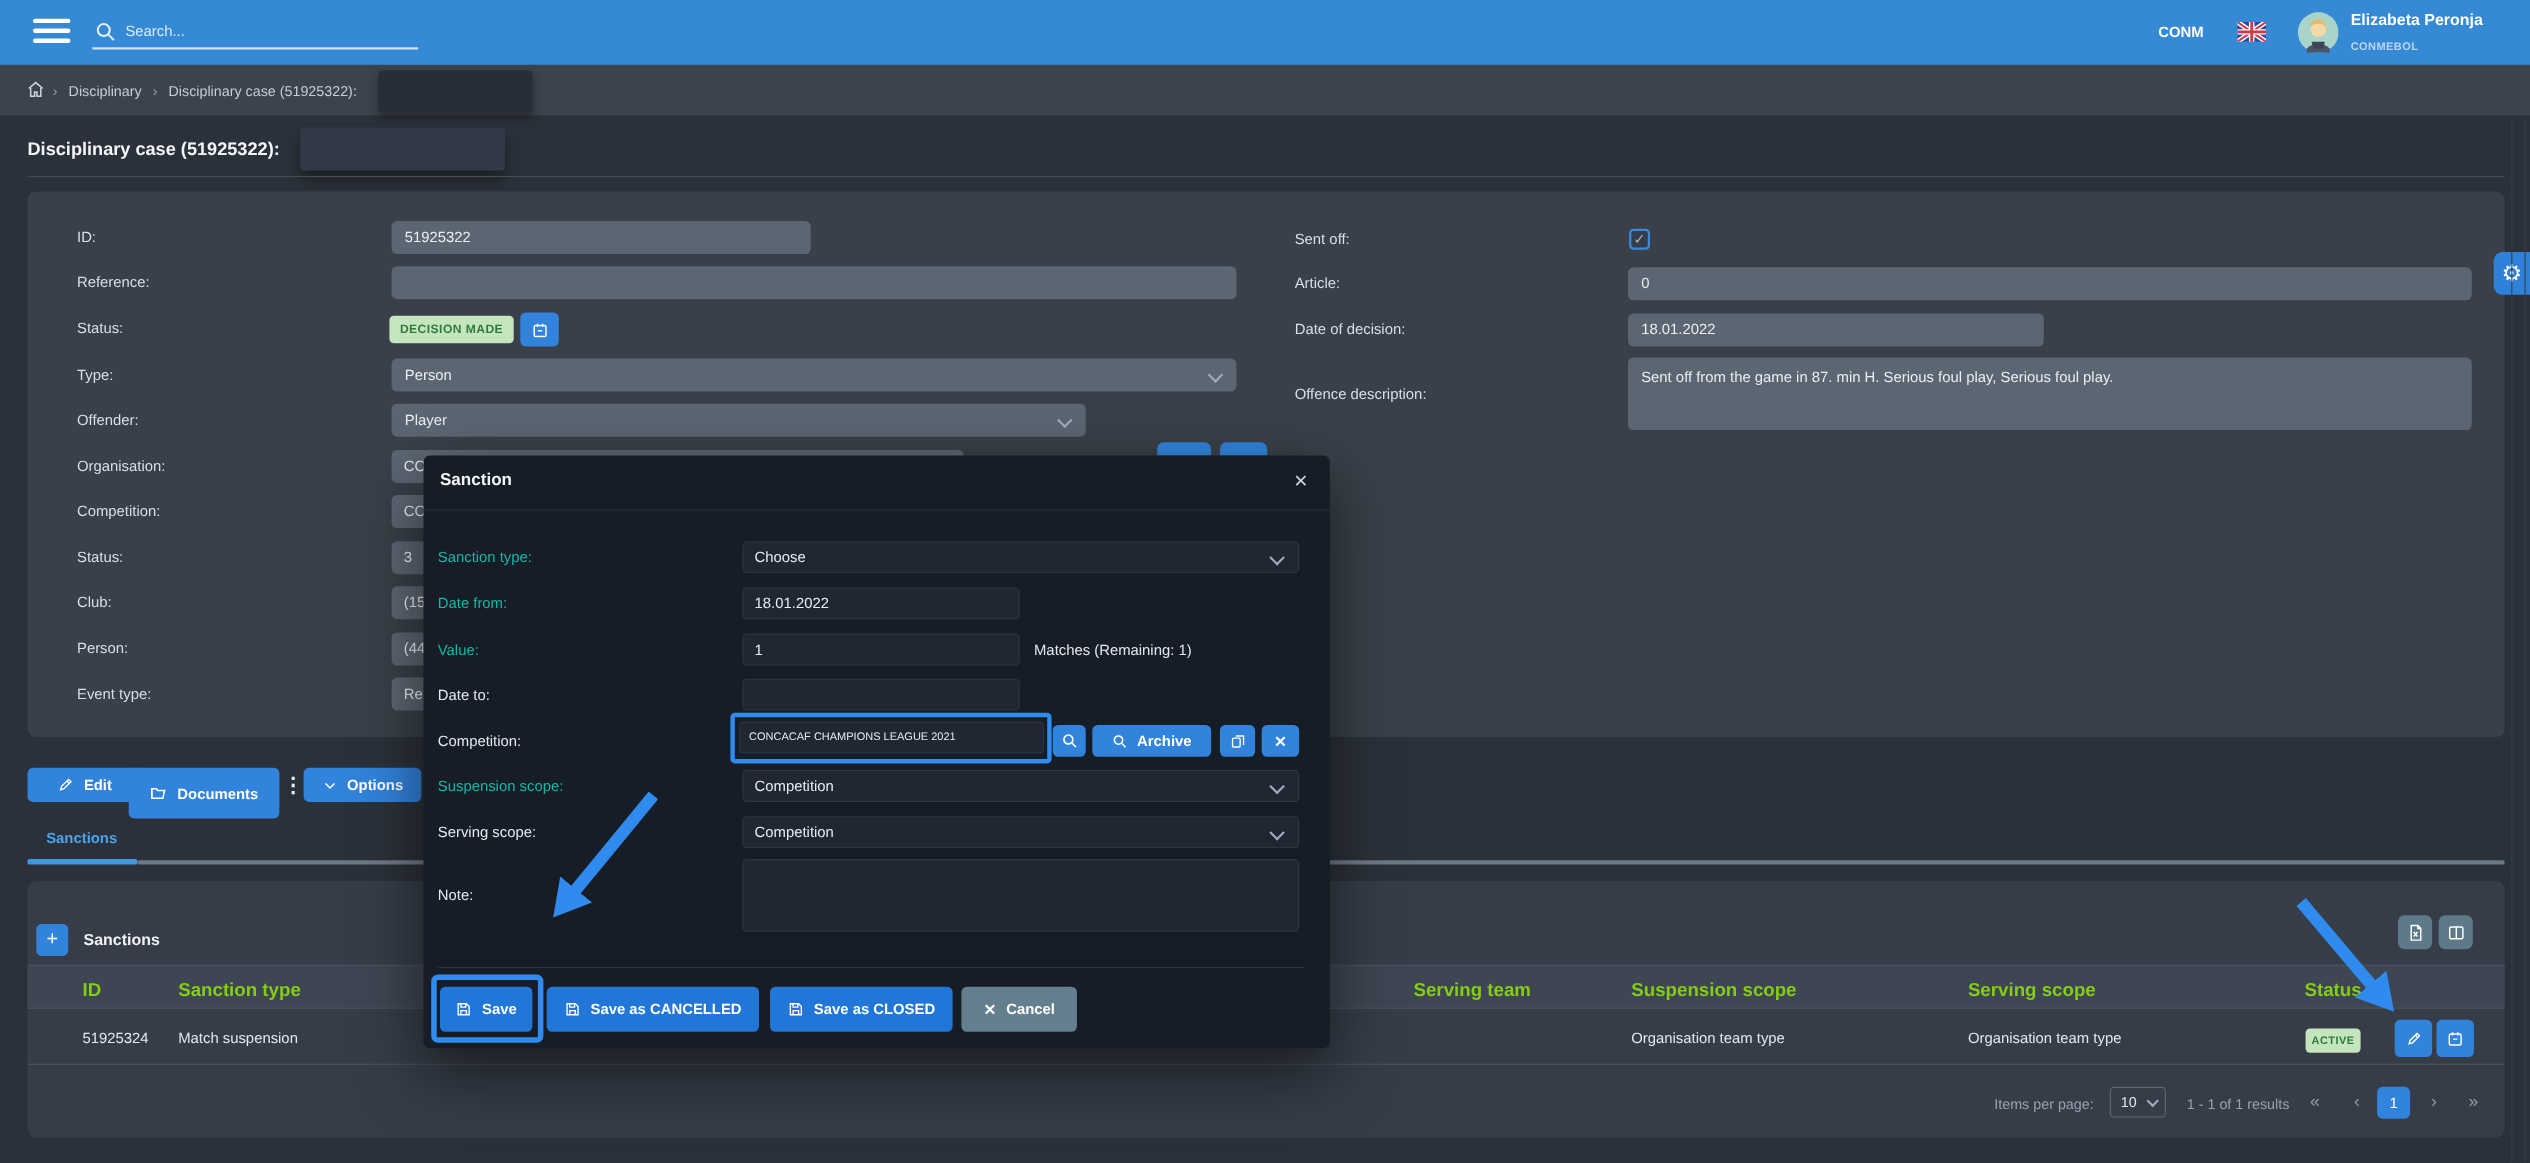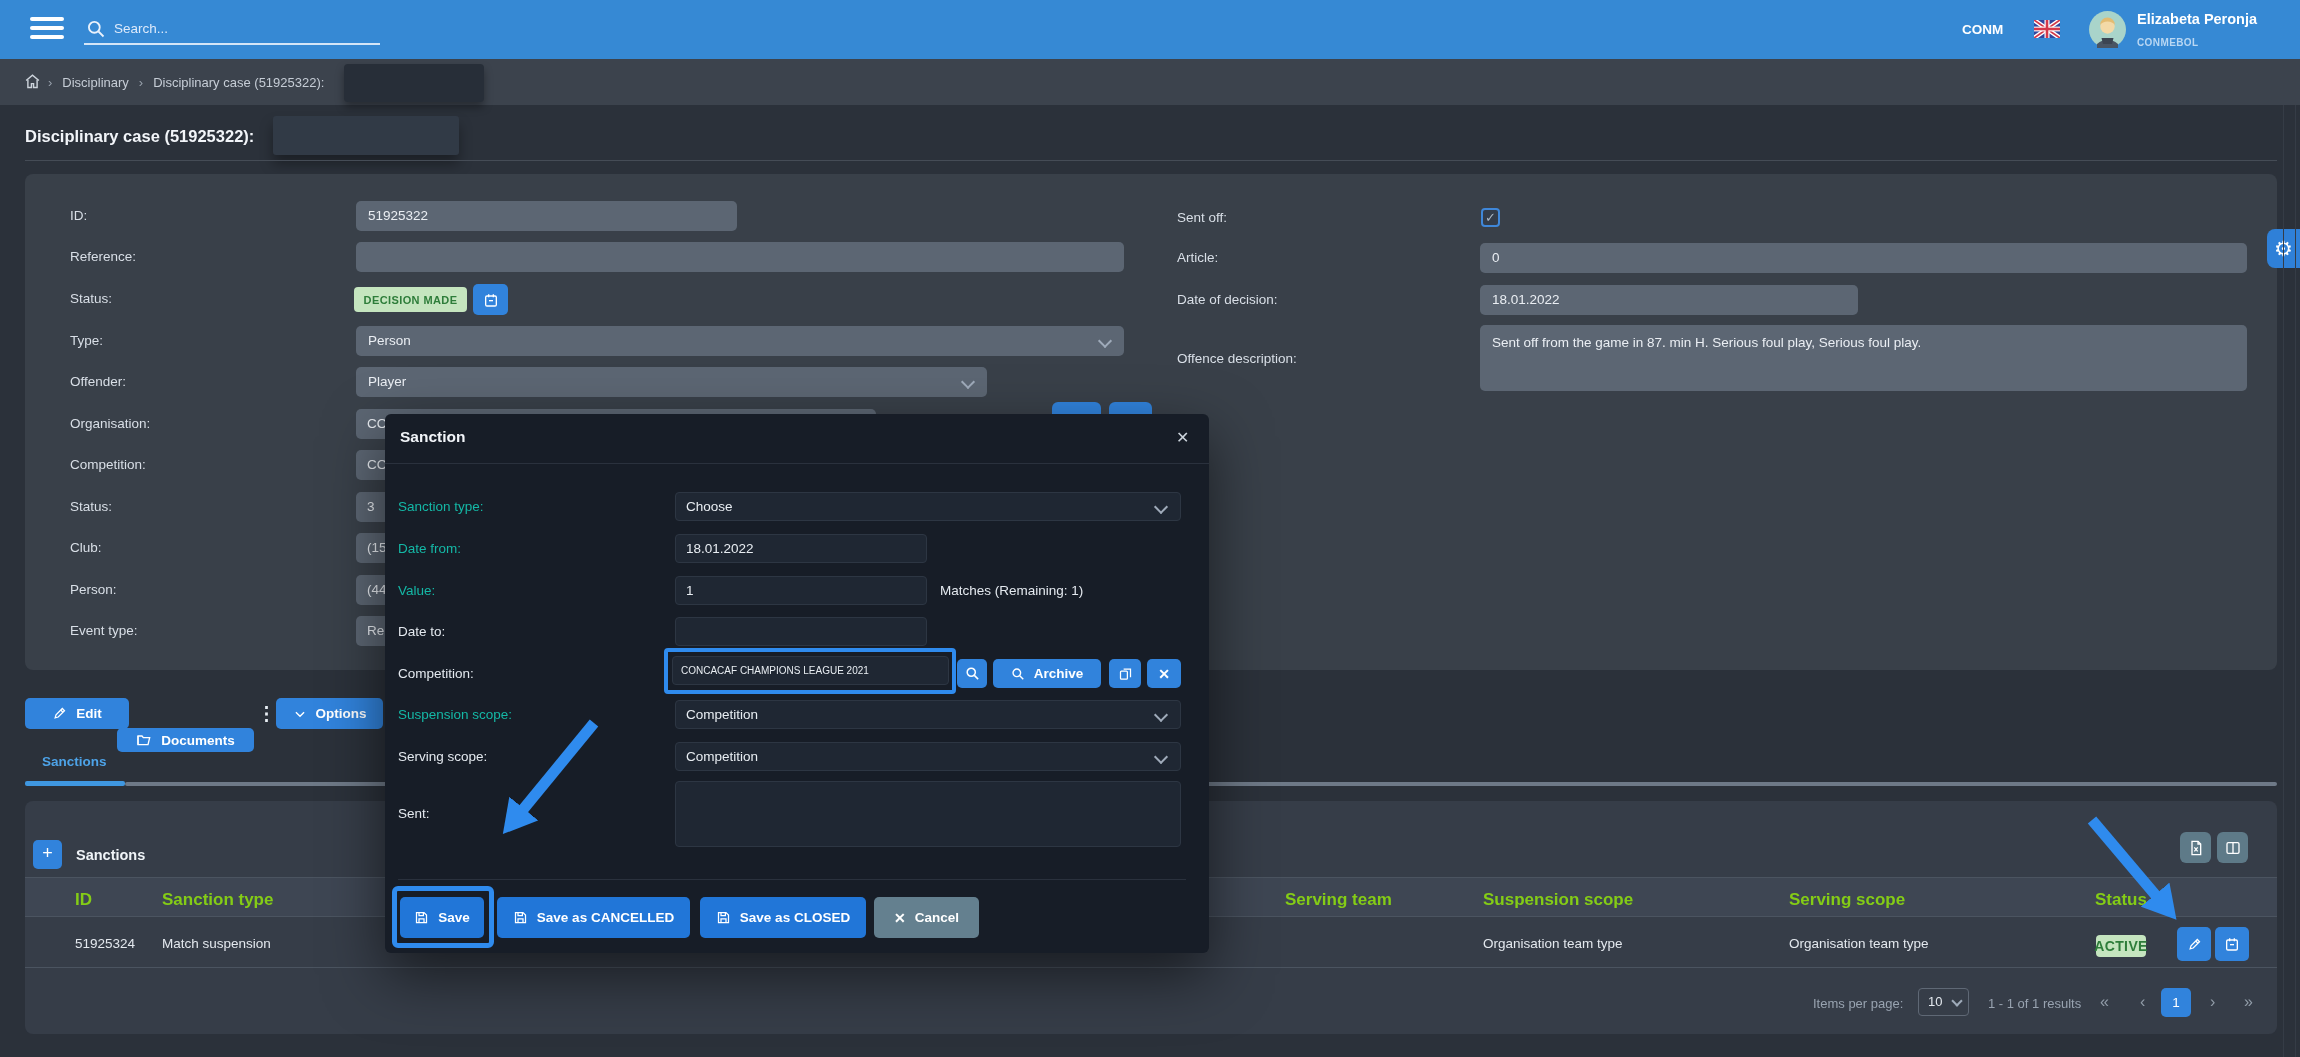--- a/index.html
+++ b/index.html
@@ -150,21 +150,21 @@
 <div class="abs" style="left:2283px;top:105px;width:1px;height:952px;background:#353c46"></div>
 <div class="abs" style="left:2295px;top:105px;width:1px;height:952px;background:#353c46"></div>
 
 <div class="abs btn" style="left:25px;top:698px;width:104px;height:31px">
   <svg width="15" height="15" viewBox="0 0 24 24" fill="none" stroke="#fff" stroke-width="2">
       <path d="M5 19l1.4-4.9L16.5 4l3.5 3.5L9.9 17.6z"></path>
       <line x1="14" y1="6.5" x2="17.5" y2="10"></line>
     </svg>
   <span>Edit</span>
 </div>
-<div class="abs btn" style="left:117px;top:728px;width:137px;height:24px">
+<div class="abs btn" style="left:117px;top:698px;width:137px;height:46px">
   <svg width="16" height="16" viewBox="0 0 24 24" fill="none" stroke="#fff" stroke-width="2">
       <path d="M3 6h6l2 2.5h9.5L18 19H3z"></path>
       <path d="M3 6v13"></path>
     </svg>
   <span>Documents</span>
 </div>
 <div class="abs" style="left:257px;top:702px;font-size:19px;font-weight:700;color:#e8eef4;cursor:pointer">⋮</div>
 <div class="abs btn" style="left:276px;top:698px;width:107px;height:31px">
   <svg width="14" height="14" viewBox="0 0 24 24" fill="none" stroke="#fff" stroke-width="2.4">
       <path d="M5 9l7 7 7-7"></path>
@@ -202,21 +202,21 @@
 <div class="abs th" style="left:1285px;top:890px">Serving team</div>
 <div class="abs th" style="left:1483px;top:890px">Suspension scope</div>
 <div class="abs th" style="left:1789px;top:890px">Serving scope</div>
 <div class="abs th" style="left:2095px;top:890px">Status</div>
 
 <div class="abs" style="left:25px;top:917px;width:2252px;height:51px;border-bottom:1px solid #4b5460;box-sizing:border-box"></div>
 <div class="abs td" style="left:75px;top:936px">51925324</div>
 <div class="abs td" style="left:162px;top:936px">Match suspension</div>
 <div class="abs td" style="left:1483px;top:936px">Organisation team type</div>
 <div class="abs td" style="left:1789px;top:936px">Organisation team type</div>
-<div class="abs badge" style="left:2096px;top:935px;width:50px;height:22px;font-size:14px">ACTIVE</div>
+<div class="abs badge" style="left:2096px;top:935px;width:50px;height:22px;font-size:10px">ACTIVE</div>
 <div class="abs btn" style="left:2177px;top:927px;width:34px;height:34px">
   <svg width="15" height="15" viewBox="0 0 24 24" fill="none" stroke="#fff" stroke-width="2">
       <path d="M5 19l1.4-4.9L16.5 4l3.5 3.5L9.9 17.6z"></path>
       <line x1="14" y1="6.5" x2="17.5" y2="10"></line>
     </svg>
 </div>
 <div class="abs btn" style="left:2215px;top:927px;width:34px;height:34px">
   <svg width="16" height="16" viewBox="0 0 24 24" fill="none" stroke="#fff" stroke-width="2">
       <rect x="4" y="6" width="16" height="15" rx="2"></rect>
       <line x1="8.5" y1="3.5" x2="8.5" y2="8"></line>
@@ -281,21 +281,21 @@
 <div class="abs btn" style="left:1147px;top:659px;width:34px;height:29px;z-index:51">
   <span style="font-size:14px">✕</span>
 </div>
 
 <div class="abs mlbl req" style="left:398px;top:707px;z-index:51">Suspension scope:</div>
 <div class="abs minp" style="left:675px;top:700px;width:506px;z-index:51"><span>Competition</span><span class="chev" style="top:9px"></span></div>
 
 <div class="abs mlbl" style="left:398px;top:749px;z-index:51">Serving scope:</div>
 <div class="abs minp" style="left:675px;top:742px;width:506px;z-index:51"><span>Competition</span><span class="chev" style="top:9px"></span></div>
 
-<div class="abs mlbl" style="left:398px;top:806px;z-index:51">Sent:</div>
+<div class="abs mlbl" style="left:398px;top:806px;z-index:51">Note:</div>
 <div class="abs minp" style="left:675px;top:781px;width:506px;height:66px;z-index:51"></div>
 
 <div class="abs" style="left:398px;top:879px;width:788px;height:1px;background:#2a313d;z-index:51"></div>
 
 <div class="abs" style="left:392px;top:886px;width:102px;height:62px;border:5px solid #2f8bee;border-radius:6px;box-sizing:border-box;z-index:53"></div>
 <div class="abs btn" style="left:400px;top:897px;width:84px;height:41px;background:#2176d8;z-index:52">
   <svg width="15" height="15" viewBox="0 0 24 24" fill="none" stroke="#fff" stroke-width="2">
       <path d="M4 4h12l4 4v12H4z"></path>
       <path d="M8 4v5h7V4"></path>
       <path d="M8 20v-6h8v6"></path>

